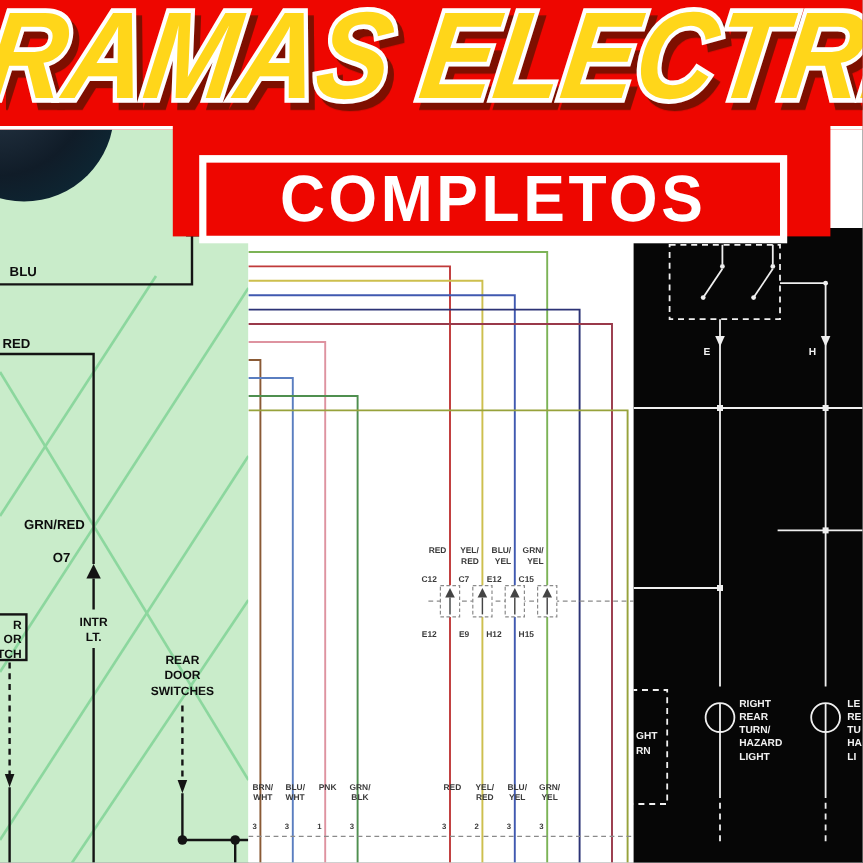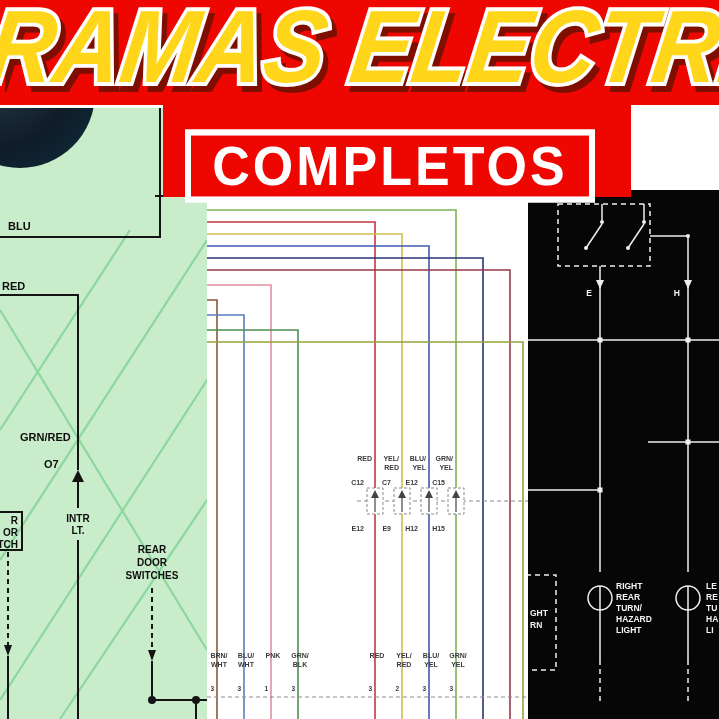--- a/index.html
+++ b/index.html
@@ -25,21 +25,21 @@
     position:absolute;left:0;top:0;width:719px;height:105px;background:#ee0600;
     border-bottom:3px solid #ffffff;z-index:5;overflow:hidden;
   }
   .title-text{
     font-family:"Liberation Sans",sans-serif;font-style:italic;font-weight:900;
     font-size:92px;fill:#ffd61a;stroke:#ffffff;stroke-width:7px;paint-order:stroke;
   }
 
   
   .sub-banner{
-    position:absolute;left:163px;top:105px;width:468px;height:92px;background:#ee0600;z-index:5;
+    position:absolute;left:144px;top:105px;width:548px;height:92px;background:#ee0600;z-index:5;
   }
   .sub-box{
     position:absolute;left:22px;right:36px;top:26px;height:58px;
     border:6px solid #ffffff;display:flex;align-items:center;justify-content:center;
     color:#ffffff;font-weight:900;font-size:52px;letter-spacing:3px;
     transform:scaleY(1.05);white-space:nowrap;
   }
 
   
   svg text{font-family:"Liberation Sans",sans-serif;}

